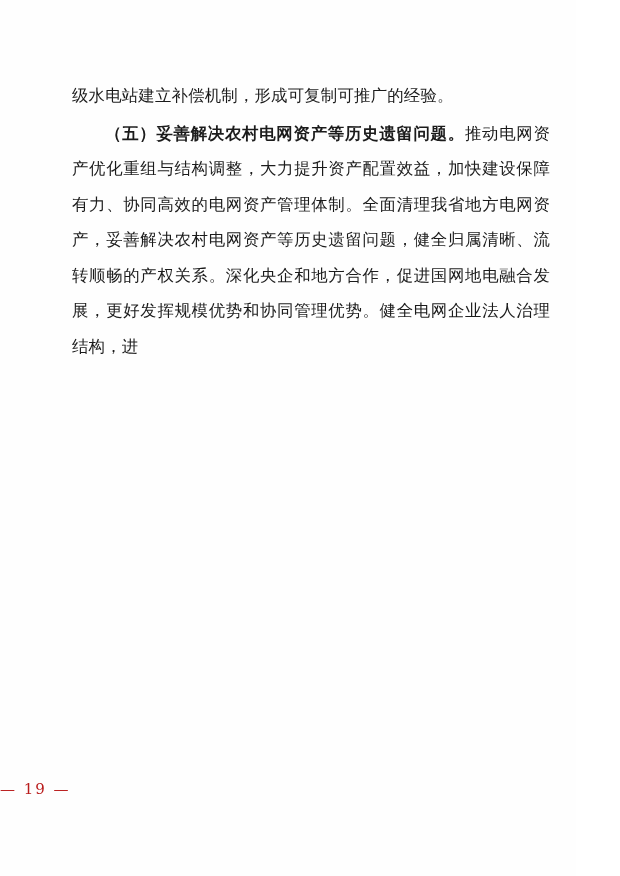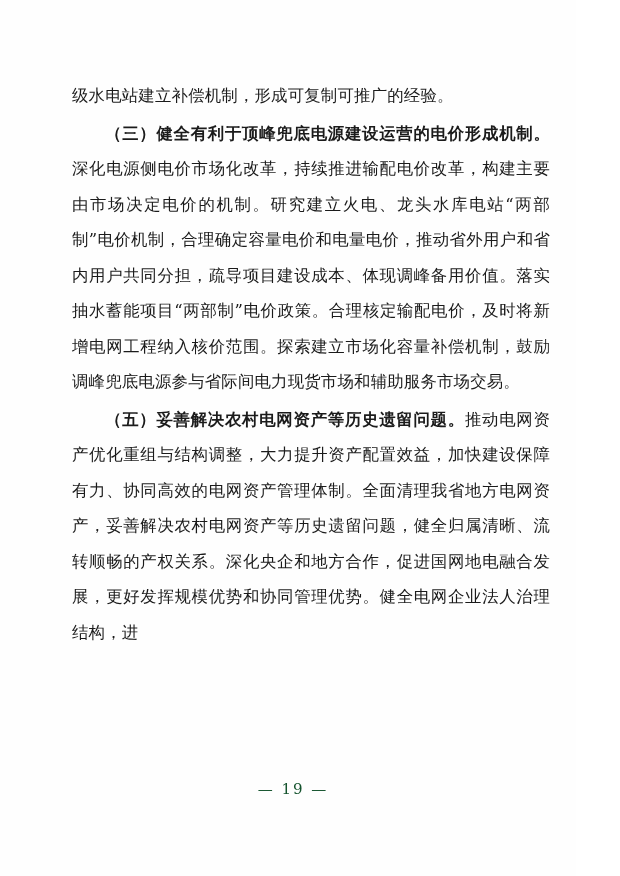--- a/index.html
+++ b/index.html
@@ -43,42 +43,39 @@
   }
   .heading-run {
     font-family: "DejaVu Serif", "Liberation Serif", serif;
     font-weight: bold;
   }
   .page-number {
     position: absolute;
     left: 0;
     top: 780px;
     width: 620px;
-    text-align: center;
+    text-align: left;
     padding-right: 34px;
     box-sizing: border-box;
     font-size: 15px;
     letter-spacing: 2px;
-    color: #14532d;
+    color: #b91c1c;
   }
 </style>
 </head>
 <body>
 
 <div class="page">
 
   <div class="body-text">
 
     <p class="para">
       <span>级水电站建立补偿机制，形成可复制可推广的经验。</span>
     </p>
 
-    <p class="para indent">
-      <span class="heading-run">（三）健全有利于顶峰兜底电源建设运营的电价形成机制。</span><span>深化电源侧电价市场化改革，持续推进输配电价改革，构建主要由市场决定电价的机制。研究建立火电、龙头水库电站“两部制”电价机制，合理确定容量电价和电量电价，推动省外用户和省内用户共同分担，疏导项目建设成本、体现调峰备用价值。落实抽水蓄能项目“两部制”电价政策。合理核定输配电价，及时将新增电网工程纳入核价范围。探索建立市场化容量补偿机制，鼓励调峰兜底电源参与省际间电力现货市场和辅助服务市场交易。</span>
-    </p>
 
 
     <p class="para indent">
       <span class="heading-run">（五）妥善解决农村电网资产等历史遗留问题。</span><span>推动电网资产优化重组与结构调整，大力提升资产配置效益，加快建设保障有力、协同高效的电网资产管理体制。全面清理我省地方电网资产，妥善解决农村电网资产等历史遗留问题，健全归属清晰、流转顺畅的产权关系。深化央企和地方合作，促进国网地电融合发展，更好发挥规模优势和协同管理优势。健全电网企业法人治理结构，进</span>
     </p>
 
   </div>
 
   <div class="page-number">— 19 —</div>
 

